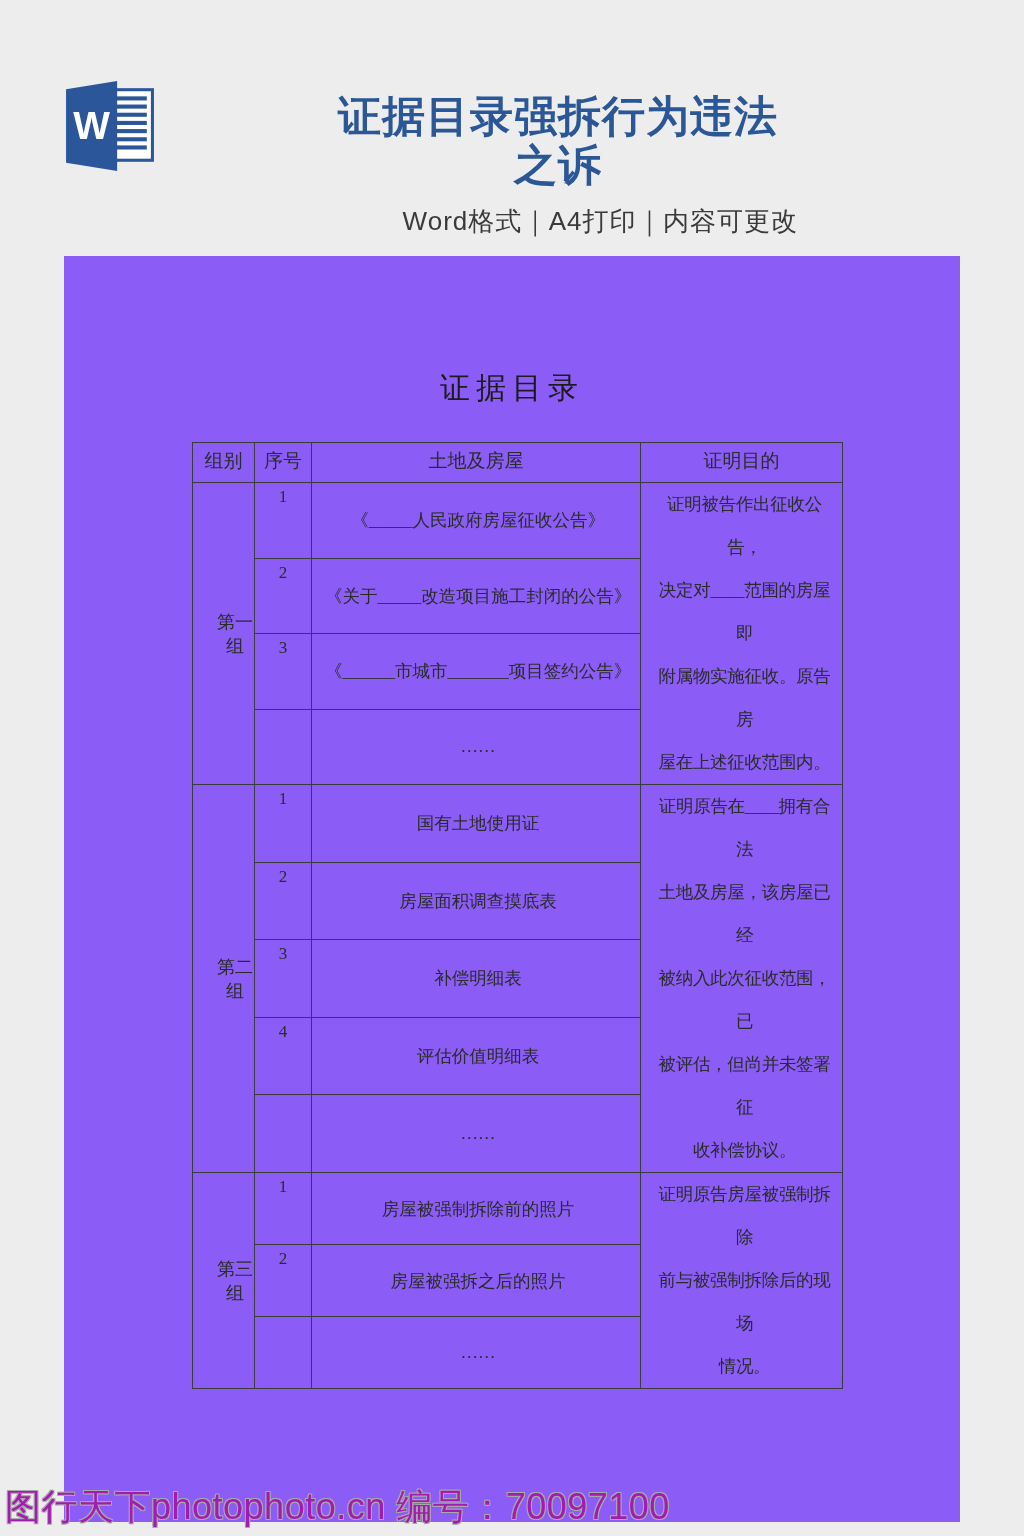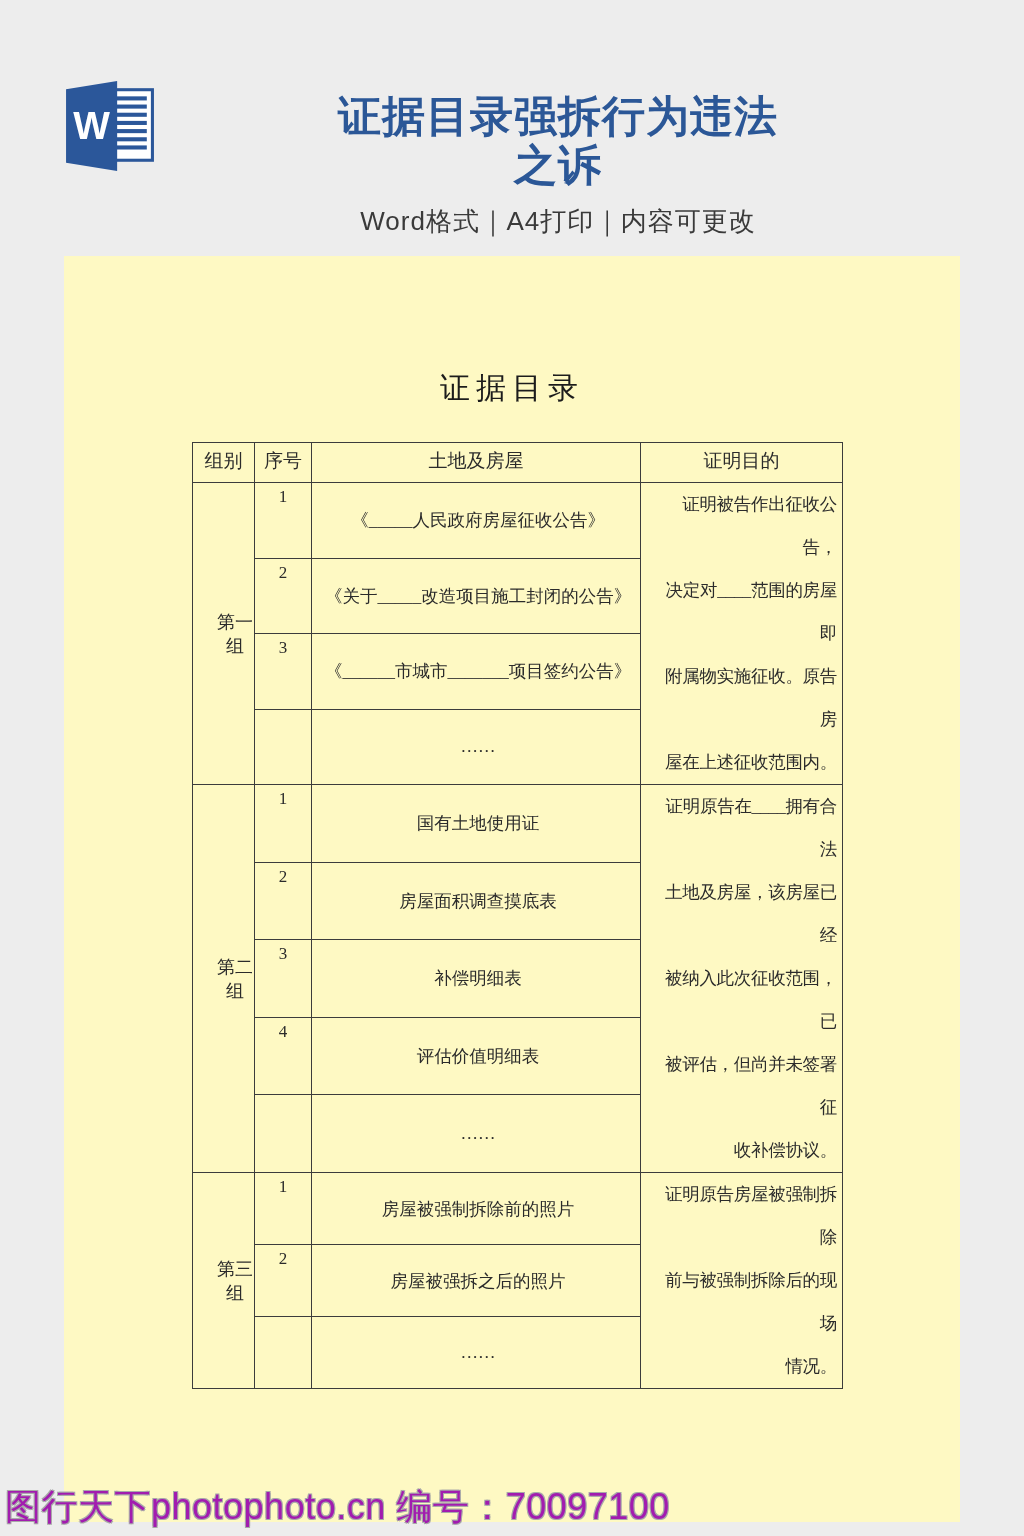--- a/index.html
+++ b/index.html
@@ -13,26 +13,26 @@
   
   .brand-header{position:absolute;top:0;left:0;width:1024px;height:256px;}
   .word-icon{position:absolute;left:64px;top:80px;width:92px;height:92px;}
   .brand-text{position:absolute;left:318px;top:92px;width:480px;text-align:center;}
   .brand-title{
     font-size:43px;font-weight:bold;letter-spacing:1px;
     color:#2b5797;line-height:1.15;
     font-family:"Liberation Sans","DejaVu Sans",sans-serif;
   }
   .brand-subtitle{
-    margin-top:13px;font-size:26px;color:#3a3a3a;letter-spacing:1px;
+    margin-top:13px;font-size:26px;color:#3a3a3a;letter-spacing:1px;text-align:right;
   }
   
   .doc-page{
     position:absolute;left:64px;top:256px;width:896px;height:1266px;
-    background:#fef9c3;
+    background:#8b5cf6;
   }
   .doc-title{
     position:absolute;top:112px;left:0;width:100%;
     text-align:center;font-size:30px;letter-spacing:6px;color:#1c1c1c;
     font-family:"Liberation Serif","DejaVu Serif",serif;
   }
   
   table.evidence{
     position:absolute;left:128px;top:186px;
     width:650px;border-collapse:collapse;table-layout:fixed;
@@ -45,21 +45,21 @@
     overflow:hidden;
   }
   tr.header-row{height:40px;}
   tr.body-row{height:43px;}
   th.hcell{font-size:19px;vertical-align:top;padding-top:5px;text-align:center;}
   td.group-cell{font-size:18px;text-align:center;vertical-align:middle;padding-left:24px;}
   td.num-cell{font-size:17px;text-align:center;vertical-align:top;padding-top:4px;}
   td.name-cell{font-size:17.5px;text-align:center;vertical-align:middle;padding:0 8px 0 12px;white-space:nowrap;}
   td.purpose-cell{
     font-size:17.5px;letter-spacing:-0.3px;
-    vertical-align:middle;text-align:right;
+    vertical-align:middle;text-align:center;
     padding:0 5px 0 11px;
     line-height:43px;
     white-space:pre-line;
   }
   
   .watermark{
     position:absolute;left:5px;top:1483px;z-index:5;
     font-size:36px;letter-spacing:0.5px;
     color:#a21caf;
     text-shadow:-1px -1px 0 #a9a9a9,1px -1px 0 #a9a9a9,-1px 1px 0 #a9a9a9,1px 1px 0 #a9a9a9;

